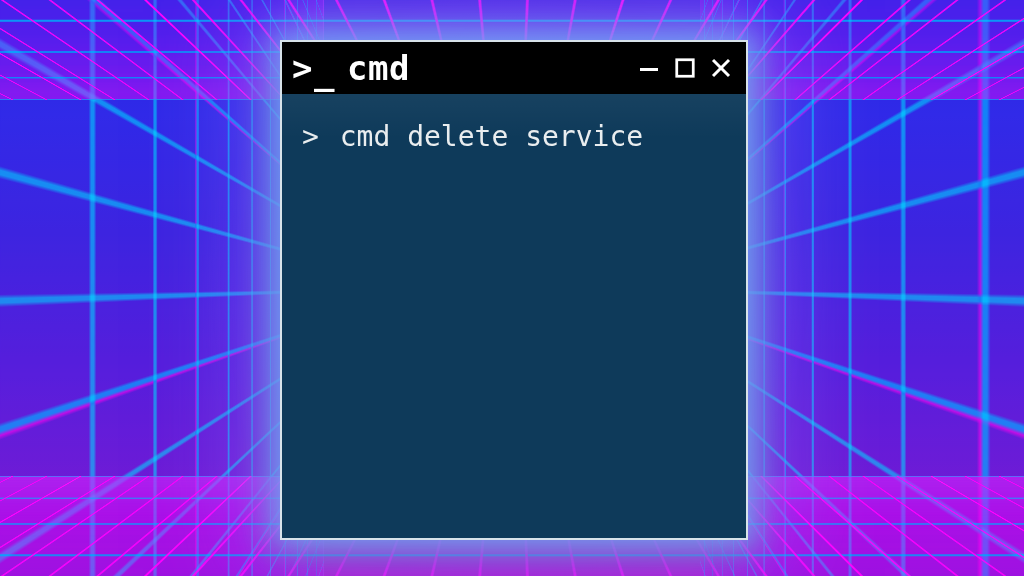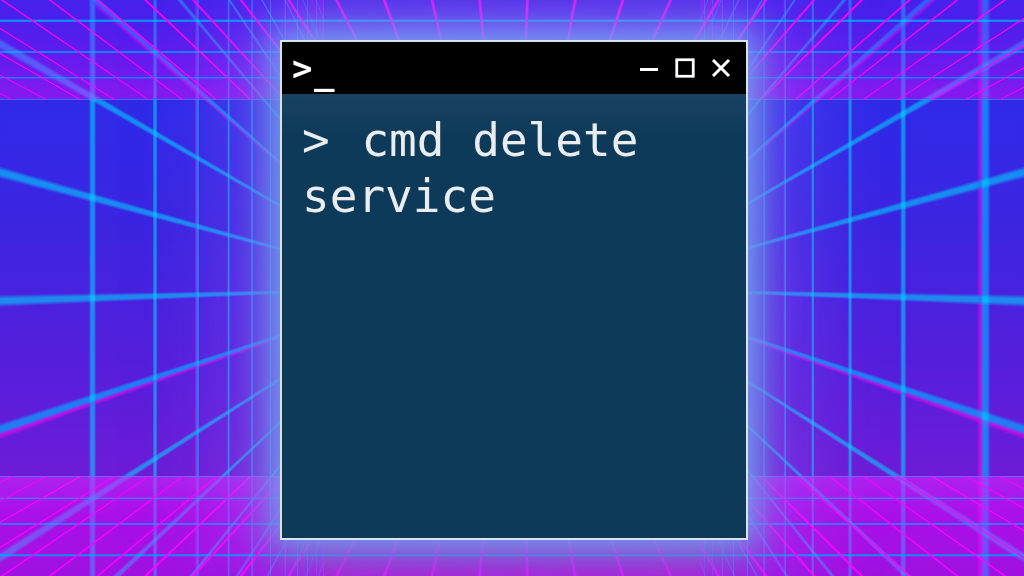--- a/index.html
+++ b/index.html
@@ -83,27 +83,27 @@
   .titlebar .prompt-icon .uscore { font-size:34px; line-height:1; transform: translateY(4px); }
 
   .title-text { flex: 0 0 auto; }
   .spacer { flex: 1 1 auto; }
 
   .win-controls { display:flex; align-items:center; gap:10px; }
   .win-btn { width:26px; height:26px; display:flex; align-items:center; justify-content:center; color:#fff; }
   .win-btn svg { display:block; }
 
   .term-body {
-    padding: 18px 20px;
+    padding: 26px 20px;
     color: #e9edef;
     background:
       linear-gradient(180deg, rgba(255,255,255,.04) 0%, rgba(255,255,255,0) 10%),
       #0e3a5a;
     font-family: "Consolas","Menlo","DejaVu Sans Mono",monospace;
-    font-size: 46px;
+    font-size: 28px;
     line-height: 1.22;
     height: calc(100% - 52px);
     white-space: pre-wrap;
     word-break: break-word;
   }
   .term-body .ps { margin-right: 4px; }
 </style>
 </head>
 <body>
 
@@ -114,20 +114,21 @@
   <div class="floor"></div>
   <div class="glow"></div>
 
   <div class="window">
 
     <div class="titlebar">
       <span class="prompt-icon">
         <span class="caret">&gt;</span>
         <span class="uscore">_</span>
       </span>
+      <span class="title-text">cmd</span>
       <span class="spacer"></span>
 
       <div class="win-controls">
         <div class="win-btn" title="Minimize">
           <svg viewBox="0 0 24 24" width="24" height="24">
             <rect x="3" y="12" width="18" height="3" fill="#fff"></rect>
           </svg>
         </div>
         <div class="win-btn" title="Maximize">
           <svg viewBox="0 0 24 24" width="22" height="22">

